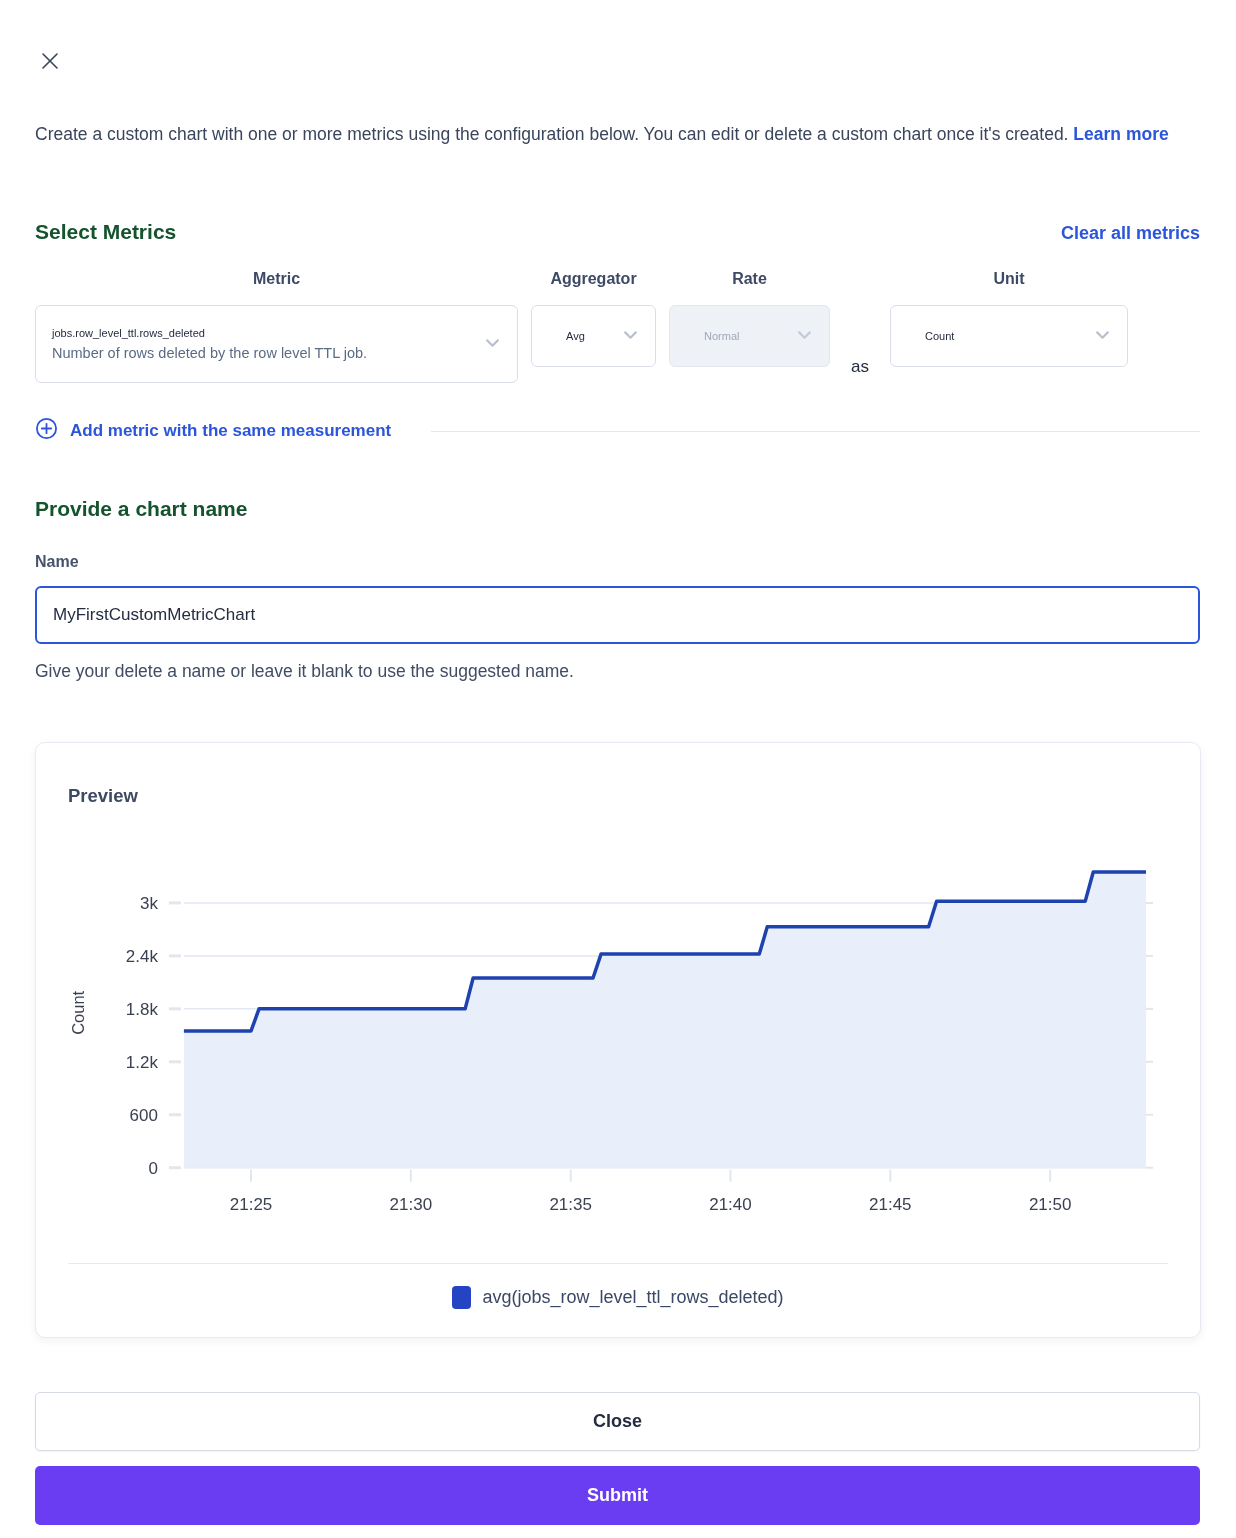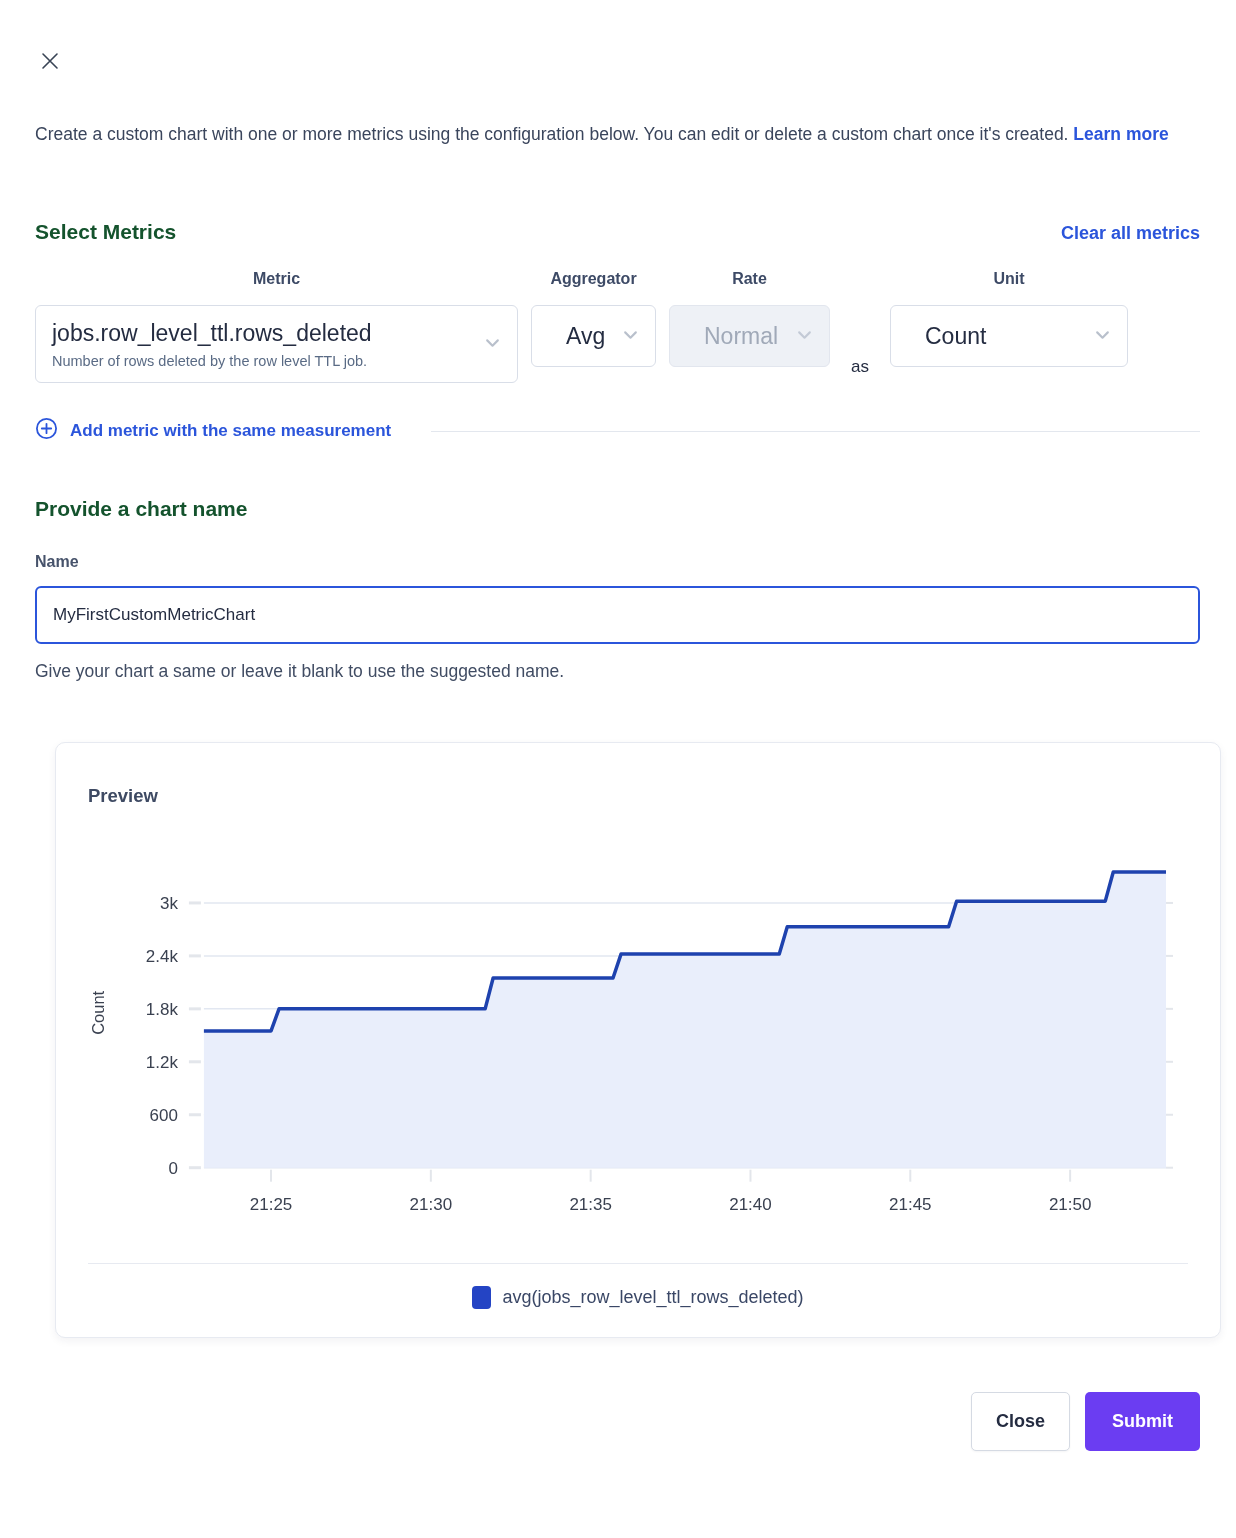--- a/index.html
+++ b/index.html
@@ -25,21 +25,21 @@
   .field-label { font-size:16px; font-weight:700; color:#3d4a66; margin-bottom:17px; }
   .select {
     border:1px solid #d9dee8; border-radius:6px; background:#fff;
     display:flex; align-items:center; justify-content:space-between;
     padding:0 16px; cursor:pointer;
   }
   .select.disabled { background:#eef1f6; border-color:#e2e6ee; cursor:default; }
   .select.disabled .select-value { color:#a0a9b8; }
   .metric-select { width:483px; height:78px; align-items:center; }
   .metric-texts { display:flex; flex-direction:column; gap:6px; }
-  .select-value { font-size:23px; color:#242c41; }
+  .select-value { font-size:11px; color:#242c41; }
   .select-desc { font-size:14.5px; color:#5a6b85; }
   .sm { height:62px;padding-left:34px; }
   .w-agg { width:125px; }
   .w-rate { width:161px; }
   .w-unit { width:238px; }
   .gap13 { width:13px; flex:0 0 13px; }
   .as-col { width:60px; flex:0 0 60px; display:flex; align-items:flex-end; justify-content:center; padding-bottom:6px; }
   .as-label { font-size:17px; color:#242c41; }
 
   .add-row { display:flex; align-items:center; margin-top:34px; }
@@ -53,31 +53,31 @@
     border:2px solid var(--accent_blue,#2b55db); border-radius:6px;
     padding:12px 16px; font-size:17px; color:#242c41; outline:none;
     font-family:"Liberation Sans", sans-serif;
   }
   .name-helper { margin-top:17px; font-size:17.5px; color:#404c63; }
 
   .preview-card {
     margin-top:60px; width:1166px;
     border:1px solid #e7eaf1; border-radius:10px;
     box-shadow:0 3px 8px rgba(32,40,62,.06);
-    padding:42px 32px 28px 32px; background:#fff;margin-left:20px;
+    padding:42px 32px 28px 32px; background:#fff;
   }
   .preview-heading { font-size:18.5px; font-weight:700; color:#3e4a63; margin:0; }
   .chart-wrap { margin-top:40px; }
   .chart-wrap svg { display:block; width:1101px; height:auto; }
   .card-divider { height:1px; background:#e7eaf1; border:none; margin:44px 0 0 0; }
   .legend-row { display:flex; justify-content:center; align-items:center; gap:11px; margin-top:22px; }
   .legend-swatch { width:19px; height:23px; border-radius:4px; background:var(--legend_swatch,#2444c4); }
   .legend-label { font-size:18px; color:#3a4766; }
 
-  .footer { display:flex; justify-content:flex-end; gap:15px; margin-top:54px; }
+  .footer { display:flex; justify-content:flex-end; gap:15px; margin-top:54px;flex-direction:column; }
   .btn { height:59px; border-radius:5px; font-size:18px; cursor:pointer; font-family:"Liberation Sans", sans-serif; }
   .btn-close { background:#fff; border:1px solid #d5dae3; color:#242c41; padding:0 24px; font-weight:600; box-shadow:0 1px 2px rgba(32,40,62,.05); }
   .btn-submit { background:var(--submit_purple,#6b3df2); border:none; color:#fff; padding:0 27px; font-weight:700; }
 </style>
 </head>
 <body>
 
 
 
 <div class="title-row">
@@ -163,21 +163,21 @@
         </svg>
     </span>
     <span>Add metric with the same measurement</span>
   </a>
   <hr class="add-rule">
 </div>
 
 <h2 class="section-heading name-heading">Provide a chart name</h2>
 <label class="name-label">Name</label>
 <input class="name-input" type="text" value="MyFirstCustomMetricChart" style="">
-<div class="name-helper">Give your chart a same or leave it blank to use the suggested name.</div>
+<div class="name-helper">Give your delete a name or leave it blank to use the suggested name.</div>
 
 <div class="preview-card">
   <h3 class="preview-heading">Preview</h3>
   <div class="chart-wrap">
     <svg id="preview-chart-svg" viewBox="0 0 1102 372">
         <line x1="116" y1="321" x2="1079" y2="321" stroke="#e2e7f1" stroke-width="1.5"></line>
         <line x1="101" y1="321" x2="113" y2="321" stroke="#e3e6eb" stroke-width="3"></line>
         <line x1="1079" y1="321" x2="1086" y2="321" stroke="#e3e6eb" stroke-width="2"></line>
         <line x1="116" y1="268" x2="1079" y2="268" stroke="#e2e7f1" stroke-width="1.5"></line>
         <line x1="101" y1="268" x2="113" y2="268" stroke="#e3e6eb" stroke-width="3"></line>

